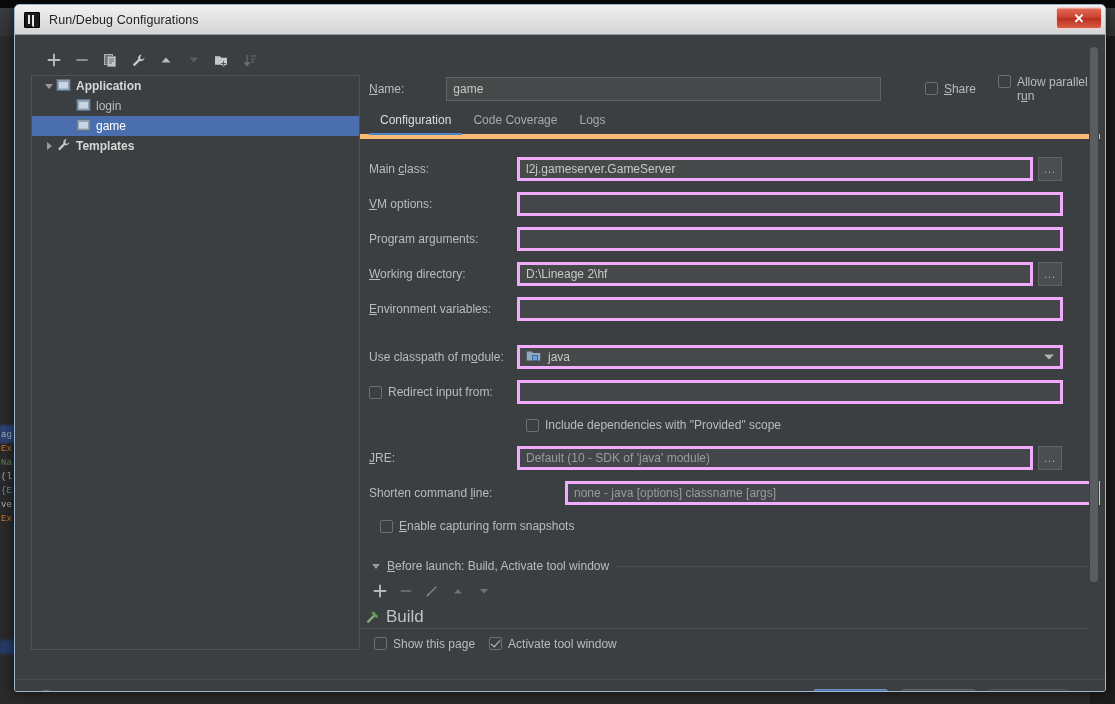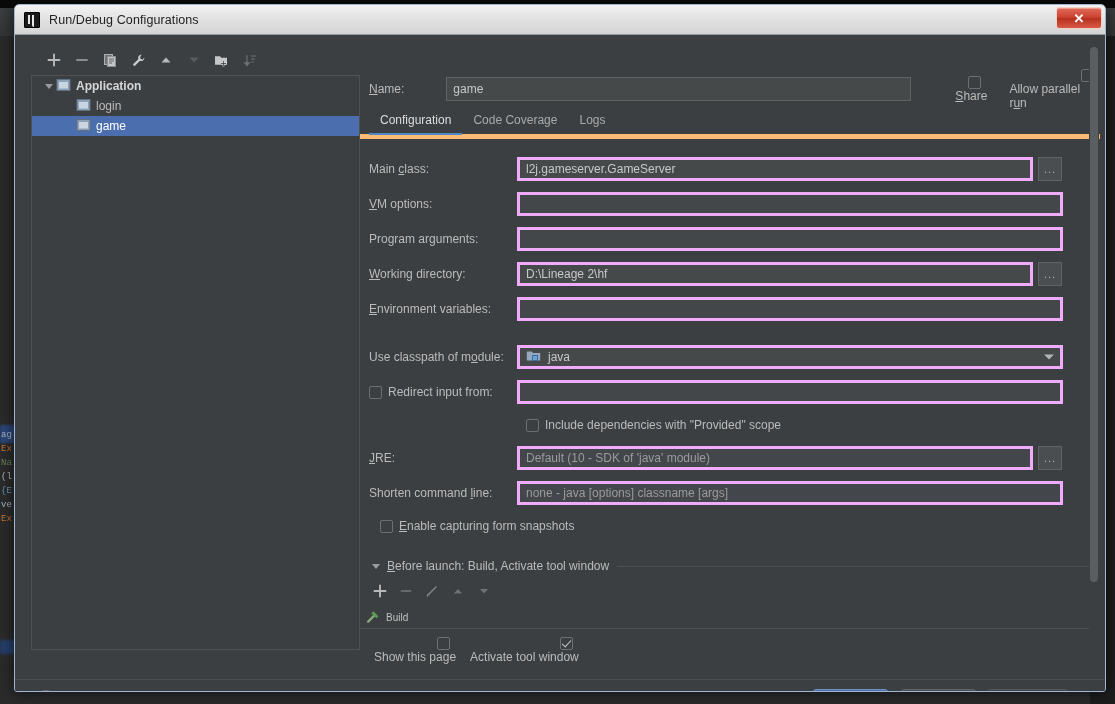--- a/index.html
+++ b/index.html
@@ -157,21 +157,21 @@
     padding-left: 9px;
   }
   .lbl { color: #bbbbbb; font-size: 12px; }
   .u { text-decoration: underline; }
   .name-input {
     margin-left: 42px; width: 469px; height: 24px;
     background: #45494a; border: 1px solid #5e6363;
     color: #c8c8c8; font-size: 12px; padding: 0 6px;
     font-family: "Liberation Sans", sans-serif;
   }
-  .chk-wrap { display:flex; align-items:flex-end; margin-left: 44px; cursor:pointer;flex-direction:column; }
+  .chk-wrap { display:flex; align-items:flex-start; margin-left: 44px; cursor:pointer; }
   .chk {
     width: 13px; height: 13px; border: 1px solid #6b7070;
     background: #3c3f41; margin-right: 6px; flex: 0 0 13px;
     position: relative; border-radius: 2px;
   }
   .chk.checked::after {
     content: ""; position: absolute; left: 3px; top: 0px;
     width: 4px; height: 8px; border: solid #c8c8c8;
     border-width: 0 1.6px 1.6px 0; transform: rotate(42deg);
   }
@@ -223,21 +223,21 @@
   .sep-row { display:flex; align-items:center; margin-top: 22px; padding-left: 9px; }
   .sep-line { flex:1; height:1px; background:#4d5052; margin-left: 8px; }
 
   .bl-toolbar { display:flex; align-items:center; height: 26px; margin-top: 5px; padding-left: 9px; gap: 4px; }
   .bl-btn { width: 22px; height: 22px; display:flex; align-items:center; justify-content:center; cursor:pointer; }
 
   .bl-list {
     margin-top: 2px; margin-left: 0; margin-right: 8px;
     border-bottom: 1px solid #4d5052;
   }
-  .bl-item { display:flex; align-items:center; height: 22px; font-size: 10px; color:#c0c0c0; padding-left: 6px; cursor:pointer; }
+  .bl-item { display:flex; align-items:center; height: 22px; font-size: 17px; color:#c0c0c0; padding-left: 6px; cursor:pointer; }
 
   .bottom-chks { display:flex; align-items:center; margin-top: 8px; padding-left: 14px; }
 
   
   .vscroll {
     position: absolute; right: 6px; top: 8px; width: 10px; height: 604px;
     background: #3c3f41;
   }
   .vthumb {
     position: absolute; left: 1px; top: 4px; width: 8px; height: 535px;
@@ -374,20 +374,29 @@
             <span class="tree-label">login</span>
           </div>
           <div class="tree-row selected indent-1">
             <span class="tw"></span>
             <span class="node-icon"><svg width="15" height="14" viewBox="0 0 15 14">
                 <rect x="1" y="1.5" width="13" height="11" fill="#8fa2b5" stroke="#5f7183"></rect>
                 <rect x="3" y="4" width="9" height="6.5" fill="#c9d6e2"></rect>
               </svg></span>
             <span class="tree-label">game</span>
           </div>
+          <div class="tree-row bold indent-0">
+            <span class="tw">
+              <span class="arrow-right"></span>
+            </span>
+            <span class="node-icon"><svg width="15" height="14" viewBox="0 0 15 14">
+                <path d="M10.6 1.1a3.4 3.4 0 0 0-3.2 4.4L2.1 10.8l1.6 1.6 5.3-5.3a3.4 3.4 0 0 0 4.4-3.2l-1.9 1.9-1.8-.4-.4-1.8z" fill="#c6c8ca"></path>
+              </svg></span>
+            <span class="tree-label">Templates</span>
+          </div>
         </div>
     </div>
 
     <div id="right-panel">
 
       <div class="name-row">
         <span class="lbl"><span class="u">N</span>ame:</span>
         <input class="name-input" type="text" value="game" style="">
         <div class="chk-wrap">
           <span class="chk"></span>
@@ -464,21 +473,21 @@
         </div>
 
         <div class="frow" style="margin-top:9px;">
           <span class="lbl"><span class="u">J</span>RE:</span>
           <div class="field readonly" style="width:516px;">Default (10 - SDK of 'java' module)</div>
           <div class="browse-btn">...</div>
         </div>
 
         <div class="frow" style="margin-top:9px;">
           <span class="lbl">Shorten command <span class="u">l</span>ine:</span>
-          <div class="field readonly" style="width:546px;">none - java [options] classname [args]</div>
+          <div class="field readonly" style="width:546px;margin-left:48px;">none - java [options] classname [args]</div>
         </div>
 
         <div class="sub-chk-row" style="padding-left:11px;margin-top:4px;">
           <span class="chk"></span>
           <span class="chk-label"><span class="u">E</span>nable capturing form snapshots</span>
         </div>
       </div>
 
       <div class="sep-row">
         <span class="tw" style="margin-right:4px;">

